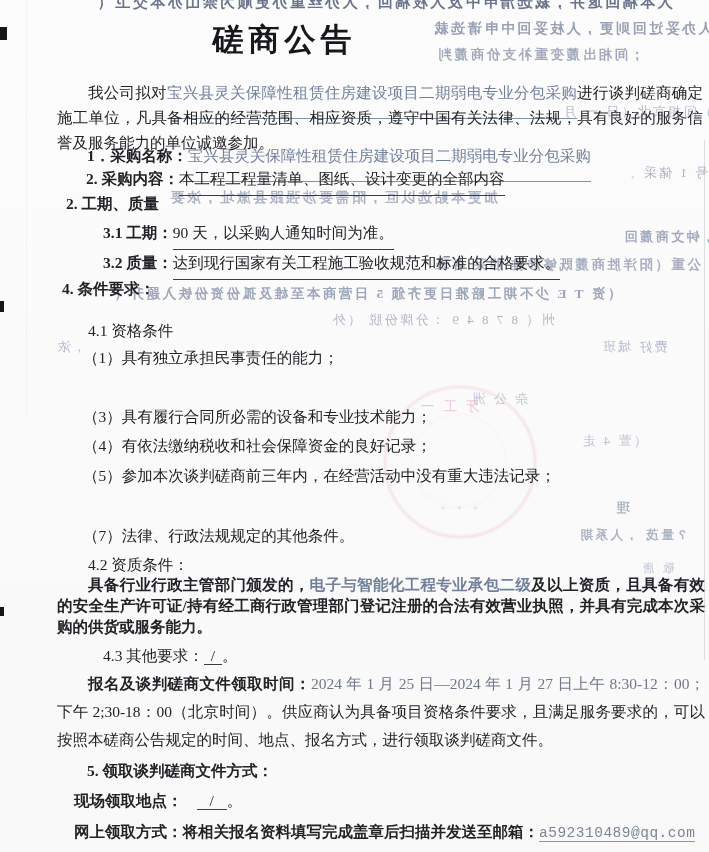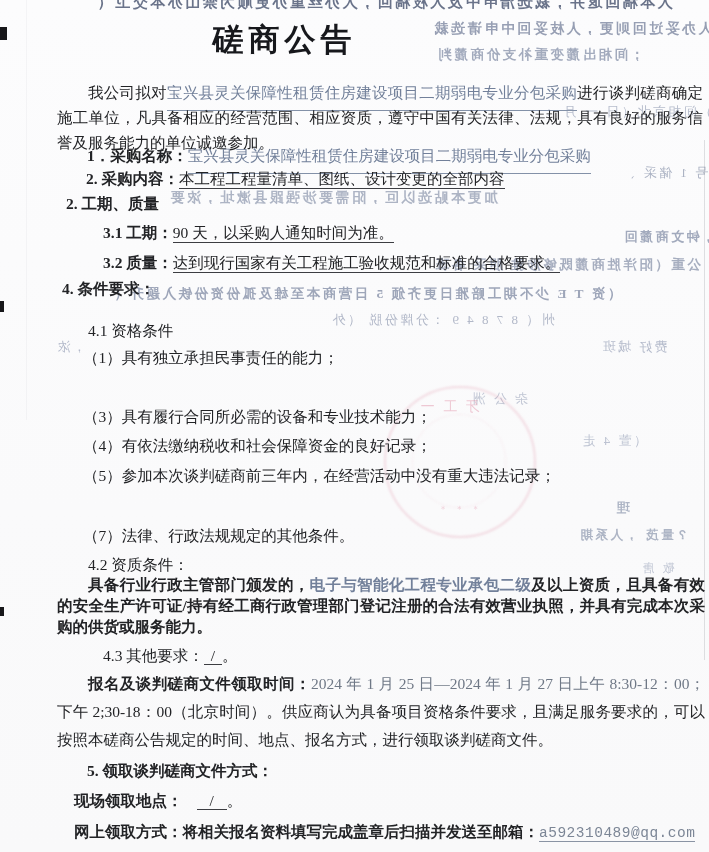--- a/index.html
+++ b/index.html
@@ -14,22 +14,22 @@
   .b{font-weight:bold;}
   .line{font-size:15.5px;line-height:17px;}
   .title{
     position:absolute;top:19px;left:0;width:569px;text-align:center;
     font-size:31px;font-weight:600;letter-spacing:5px;color:#17181c;
   }
   .para{position:absolute;font-size:15.5px;text-align:justify;text-indent:2em;margin:0;}
   .intro{top:80px;left:57px;width:646px;line-height:25px;}
   .para42{top:574px;left:57px;width:648px;line-height:21px;}
   .paraReg{top:670px;left:57px;width:648px;line-height:28px;}
-  .u-dark{border-bottom:1px solid #3c3d42;padding-bottom:1px;}
-  .u-gray{color:#72809a;border-bottom:1px solid #8391a8;padding-bottom:9px;}
+  .u-dark{border-bottom:1px solid #3c3d42;padding-bottom:8px;}
+  .u-gray{color:#72809a;border-bottom:1px solid #8391a8;padding-bottom:17px;}
   .grayblue{color:#72809a;}
   .graydate{color:#6f7886;}
   .blank{border-bottom:1px solid #3c3d42;padding:0 13px;}
   .blank-sm{border-bottom:1px solid #3c3d42;padding:0 7px;}
   .email{color:#7c8696;border-bottom:1px solid #8a94a4;font-family:"Liberation Mono","DejaVu Sans Mono",monospace;font-size:14.5px;letter-spacing:.5px;}
   
   .bleed{
     position:absolute;transform:scaleX(-1);filter:blur(.7px);
     opacity:.8;white-space:nowrap;letter-spacing:2.5px;pointer-events:none;
   }

